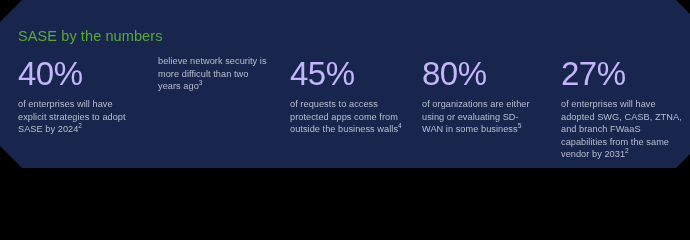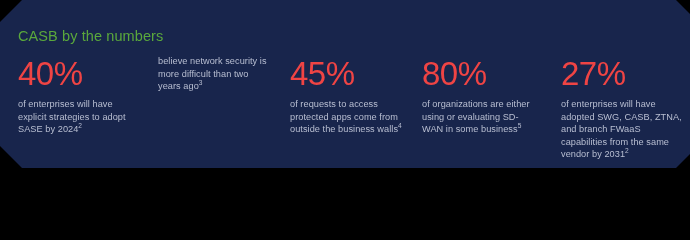--- a/index.html
+++ b/index.html
@@ -63,21 +63,21 @@
   .stat-item:nth-child(1) { width: 148px; padding-left: 18px; }
   .stat-item:nth-child(2) { width: 133px; padding-left: 10px; }
   .stat-item:nth-child(3) { width: 130px; padding-left: 9px; }
   .stat-item:nth-child(4) { width: 133px; padding-left: 11px; }
   .stat-item:nth-child(5) { width: 146px; padding-left: 17px; }
 
   .stat-value {
     font-size: 33px;
     line-height: 38px;
     font-weight: 300;
-    color: #ef4444;
+    color: #c4b5fd;
     letter-spacing: -0.5px;
     white-space: nowrap;
     margin-bottom: 5px;
   }
 
   .stat-desc {
     font-size: 9.2px;
     line-height: 12.6px;
     color: #b9bfd2;
     letter-spacing: 0.05px;
@@ -86,21 +86,21 @@
     font-size: 6.6px;
     vertical-align: super;
     line-height: 0;
   }
 </style>
 </head>
 <body>
 
 <div id="infographic-card">
 
-  <div id="card-title">CASB by the numbers</div>
+  <div id="card-title">SASE by the numbers</div>
 
   <div id="stats-row">
 
     <div class="stat-item">
       <div class="stat-value">40%</div>
       <div class="stat-desc"><span>of enterprises will have explicit strategies to adopt SASE by 2024</span><sup>2</sup></div>
     </div>
 
     <div class="stat-item">
       <div class="stat-desc"><span>believe network security is more difficult than two years ago</span><sup>3</sup></div>

